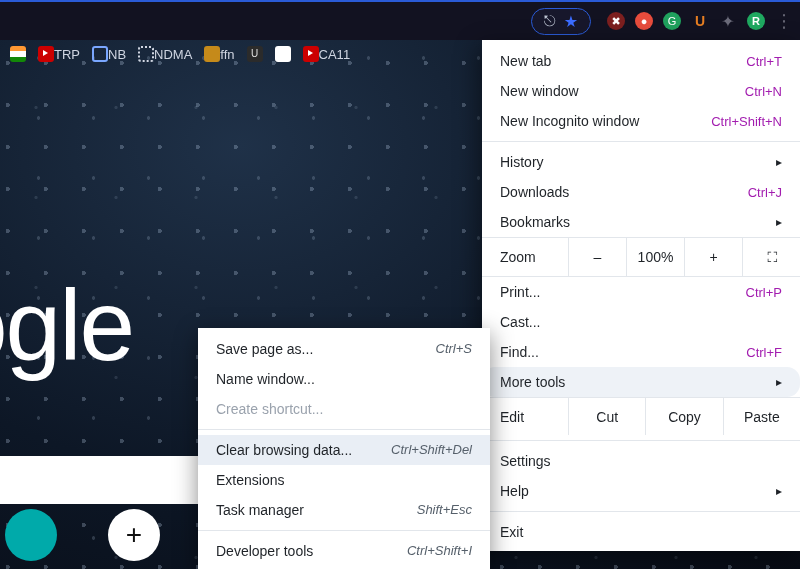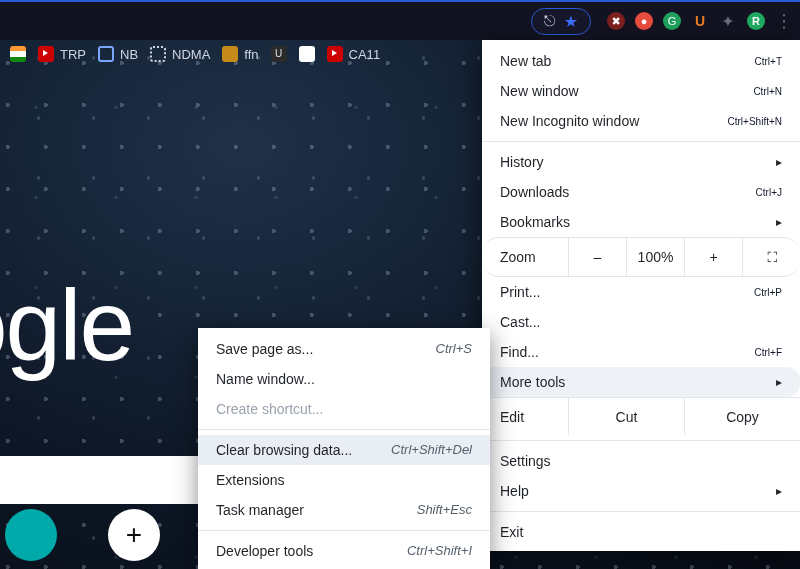--- a/index.html
+++ b/index.html
@@ -23,21 +23,21 @@
   .t-green { background:#1fa15d; } .t-orange{ color:#e67e22; font-weight:700; font-size:14px; }
   .t-ext   { color:#6b6b7a; font-size:16px; }
   .avatar  { background:#1fa960; font-weight:700; }
   .kebab   { color:#6b6b7a; font-size:18px; letter-spacing:-1px; }
 
   
   .bmbar {
     height: 28px; background: rgba(12,16,28,.0); color:#cfd5e1; font-size:13px;
     display:flex; align-items:center; gap:12px; padding:0 10px; position:relative; z-index:3;
   }
-  .bm { display:flex; align-items:center; gap:6px; }
+  .bm { display:flex; align-items:center; }
   .bm .fav { width:16px; height:16px; border-radius:3px; display:inline-block; }
   .fav-in { background: linear-gradient(#ff9933 33%, #ffffff 33% 66%, #138808 66%); }
   .fav-yt { background:#cc0000; border-radius:3px; position:relative; }
   .fav-yt::after { content:''; position:absolute; left:5px; top:4px; border-left:5px solid #fff; border-top:3px solid transparent; border-bottom:3px solid transparent; }
   .fav-nb { width:14px;height:14px;border:2px solid #7aa7ff;border-radius:50%;background:transparent; }
   .fav-nd { width:14px;height:14px;border:2px dotted #d0d6e2;border-radius:50%;background:transparent; }
   .fav-ff { background:#c58a1a; border-radius:50%; }
   .fav-u  { background:#2b2b2b; color:#e0e0e0; font-size:10px; text-align:center; line-height:16px; }
   .fav-x  { background:#fff; }
 
@@ -75,24 +75,24 @@
   .mi.dis { color:#9aa2ad; }
   .mi.hl  { background:#e9eef5; }
   .sep { height:1px; background:#e2e6eb; margin:5px 0; }
 
   
   .menu {
     position:absolute; right:0; top:40px; width:318px; background:#fff;
     box-shadow:-4px 6px 22px rgba(0,0,0,.45); padding:6px 0 4px; z-index:8; font-size:14px; color:#1f2328;
   }
   .row { display:flex; align-items:center; justify-content:space-between; padding:7px 18px; }
-  .row .k { color:#0f172a; font-size:10px; }
+  .row .k { color:#a21caf; font-size:13px; }
   .row .chev { color:#1f2328; font-size:12px; }
   .row.hl { background:#eef2f7;border-radius:13px; }
-  .zoom { display:flex; align-items:center; height:40px; border-top:1px solid #e2e6eb; border-bottom:1px solid #e2e6eb;border-radius:17px; }
+  .zoom { display:flex; align-items:center; height:40px; border-top:1px solid #e2e6eb; border-bottom:1px solid #e2e6eb; }
   .zoom .lbl { flex:0 0 86px; padding-left:18px; }
   .zoom .cell { flex:1; text-align:center; border-left:1px solid #e2e6eb; height:100%; display:flex;align-items:center;justify-content:center; }
   .zoom .full { font-size:14px; letter-spacing:-2px; }
   .editrow { display:flex; height:38px; border-top:1px solid #e2e6eb; }
   .editrow .ec { flex:1; display:flex;align-items:center;justify-content:center; border-left:1px solid #e2e6eb; }
   .editrow .ec:first-child { border-left:0; justify-content:flex-start; padding-left:18px; flex:0 0 86px; }
 </style>
 </head>
 <body>
 
@@ -195,20 +195,21 @@
       <span class="k">Ctrl+F</span>
     </div>
     <div class="row hl">
       <span>More tools</span>
       <span class="chev">▸</span>
     </div>
     <div class="editrow">
       <span class="ec">Edit</span>
       <span class="ec">Cut</span>
       <span class="ec">Copy</span>
+      <span class="ec">Paste</span>
     </div>
     <div class="sep"></div>
     <div class="row">
       <span>Settings</span>
       <span class="k"></span>
     </div>
     <div class="row">
       <span>Help</span>
       <span class="chev">▸</span>
     </div>

